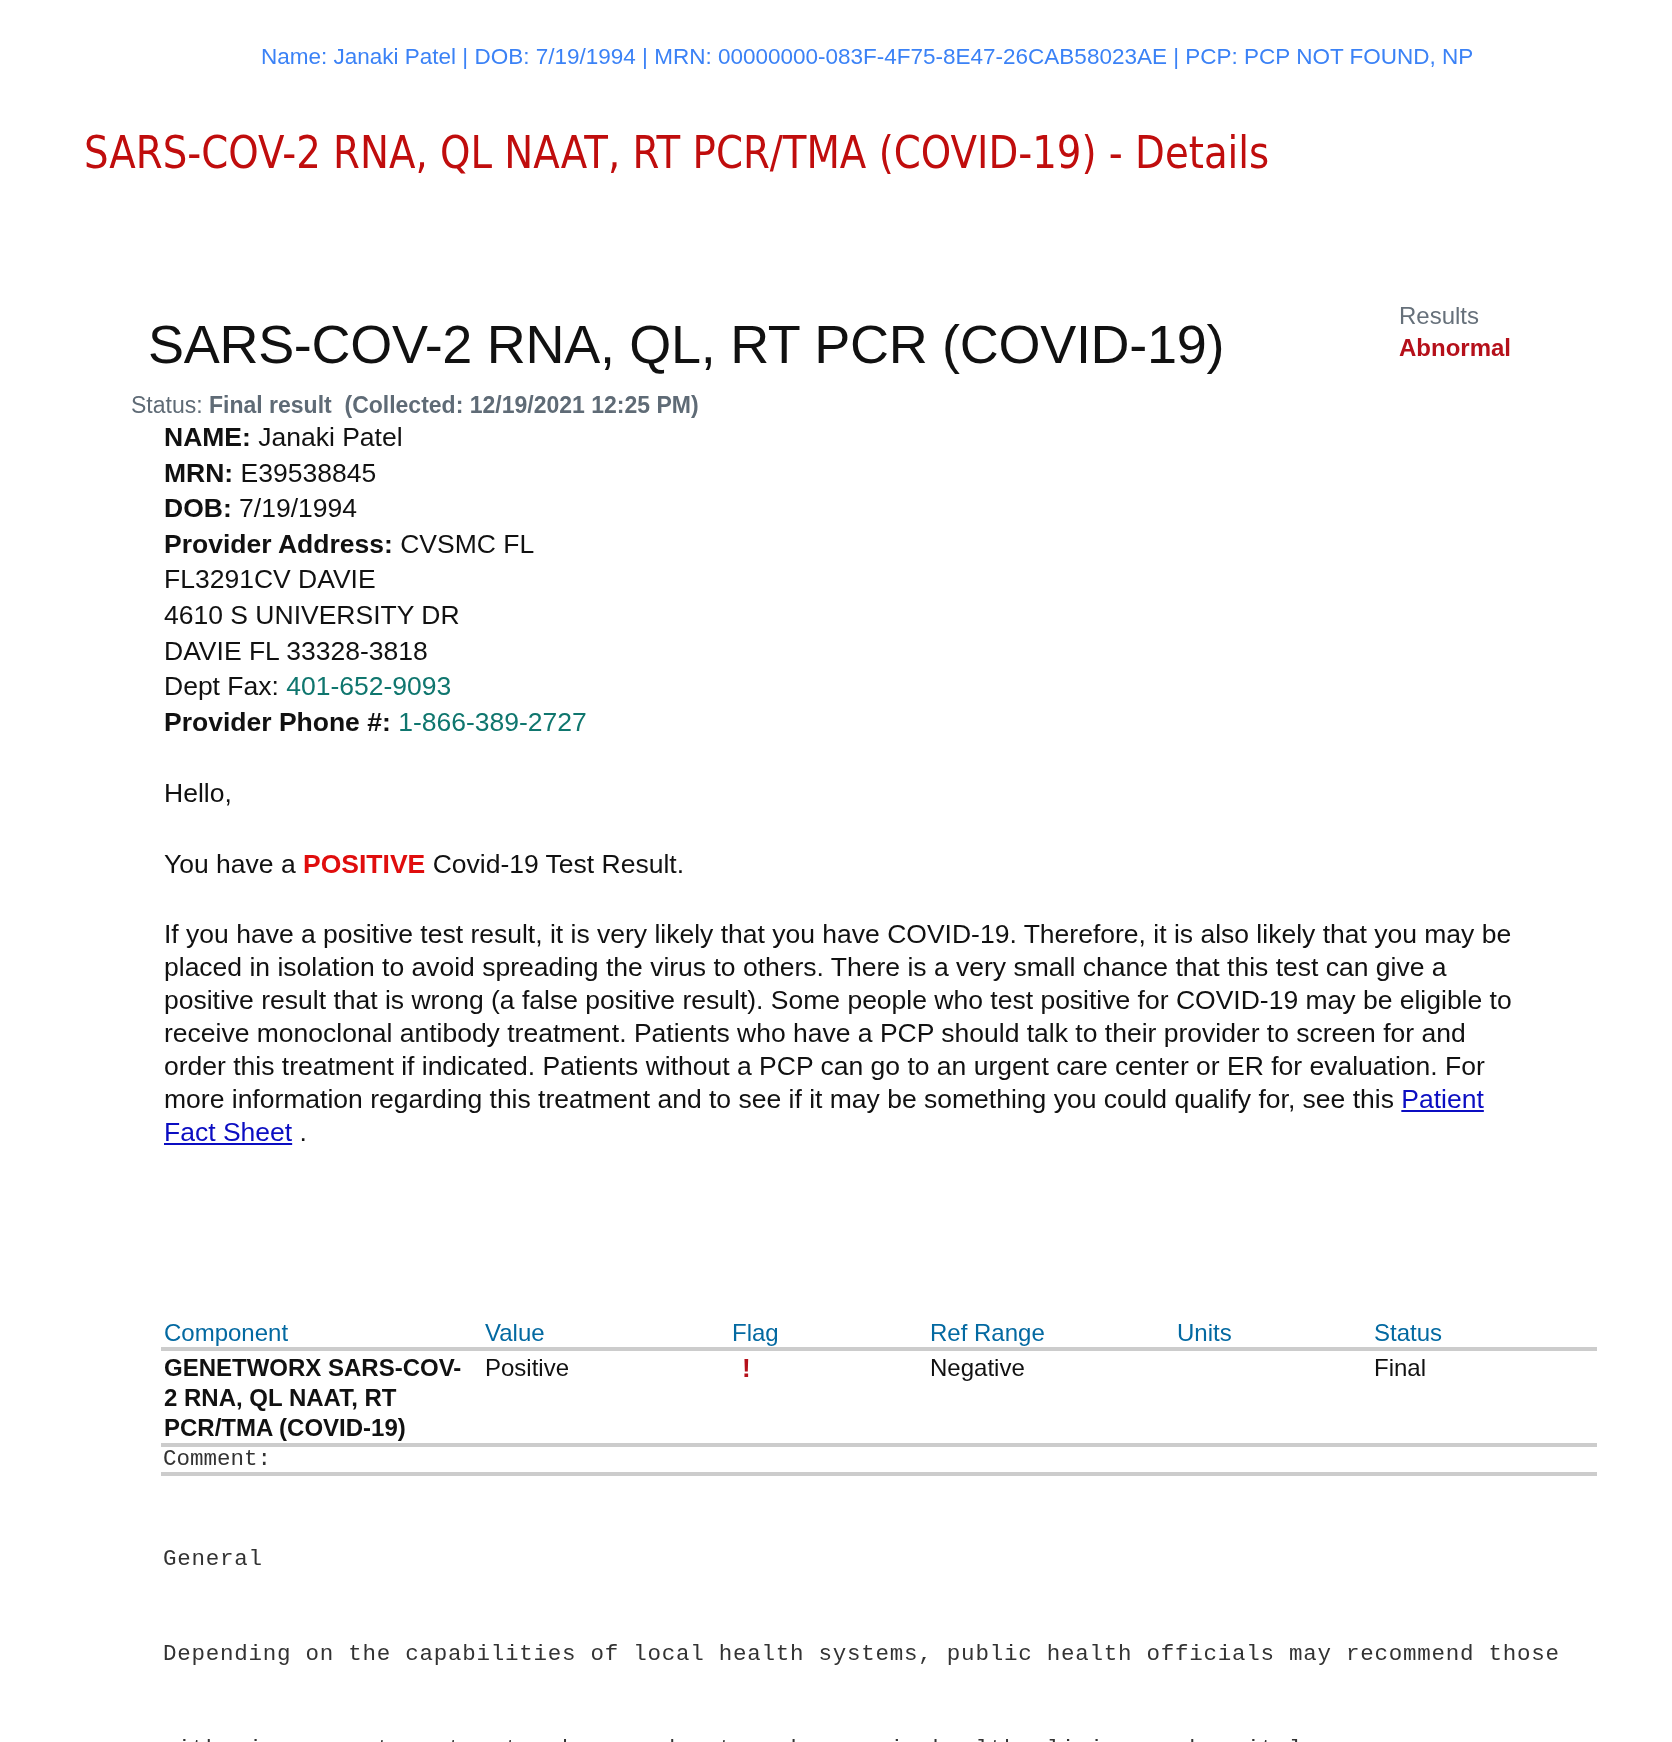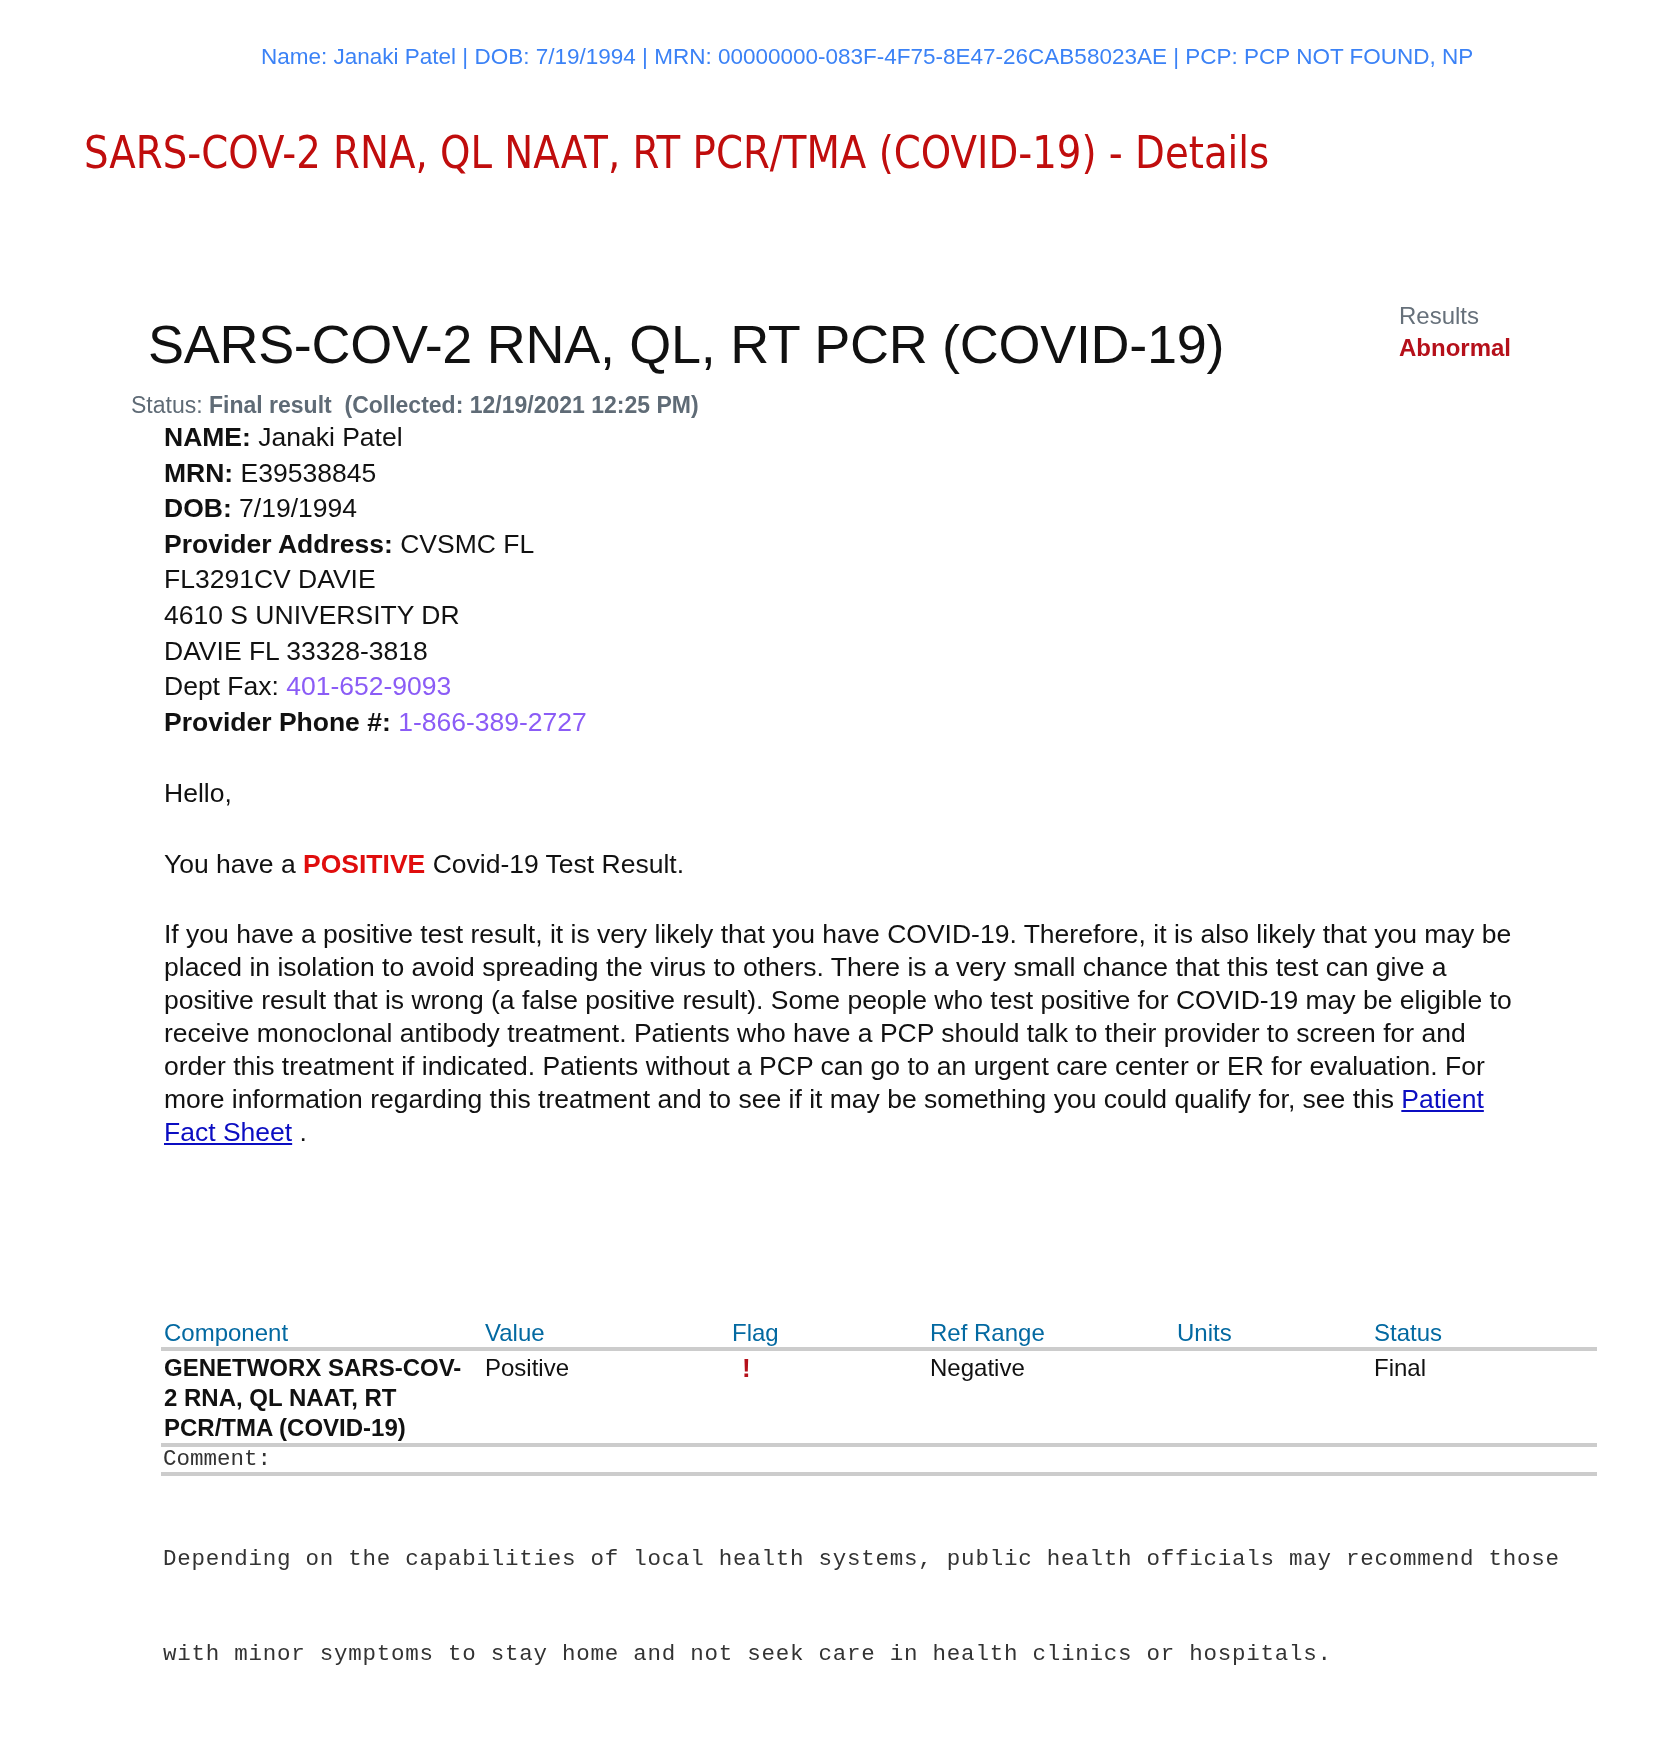--- a/index.html
+++ b/index.html
@@ -81,21 +81,21 @@
       top: 420px;
       width: 1350px;
       font-size: 26.5px;
       line-height: 35.6px;
       color: #111;
     }
     .letter .lbl {
       font-weight: bold;
     }
     .letter .link-phone {
-      color: #8b5cf6;
+      color: #0f766e;
       text-decoration: none;
     }
     .letter .spacer {
       height: 35.6px;
     }
     .letter .positive {
       color: #e00d0d;
       font-weight: bold;
     }
     .letter .paragraph {
@@ -254,20 +254,21 @@
       <td>Negative</td>
       <td></td>
       <td>Final</td>
     </tr>
   </tbody>
 </table>
 
 <div class="comment-label">Comment:</div>
 <div class="comment-rule"></div>
 <div class="comment-body">
+  <div>General</div>
   <div>Depending on the capabilities of local health systems, public health officials may recommend those</div>
   <div>with minor symptoms to stay home and not seek care in health clinics or hospitals.</div>
   
   
   
   
   
   
 </div>
 

